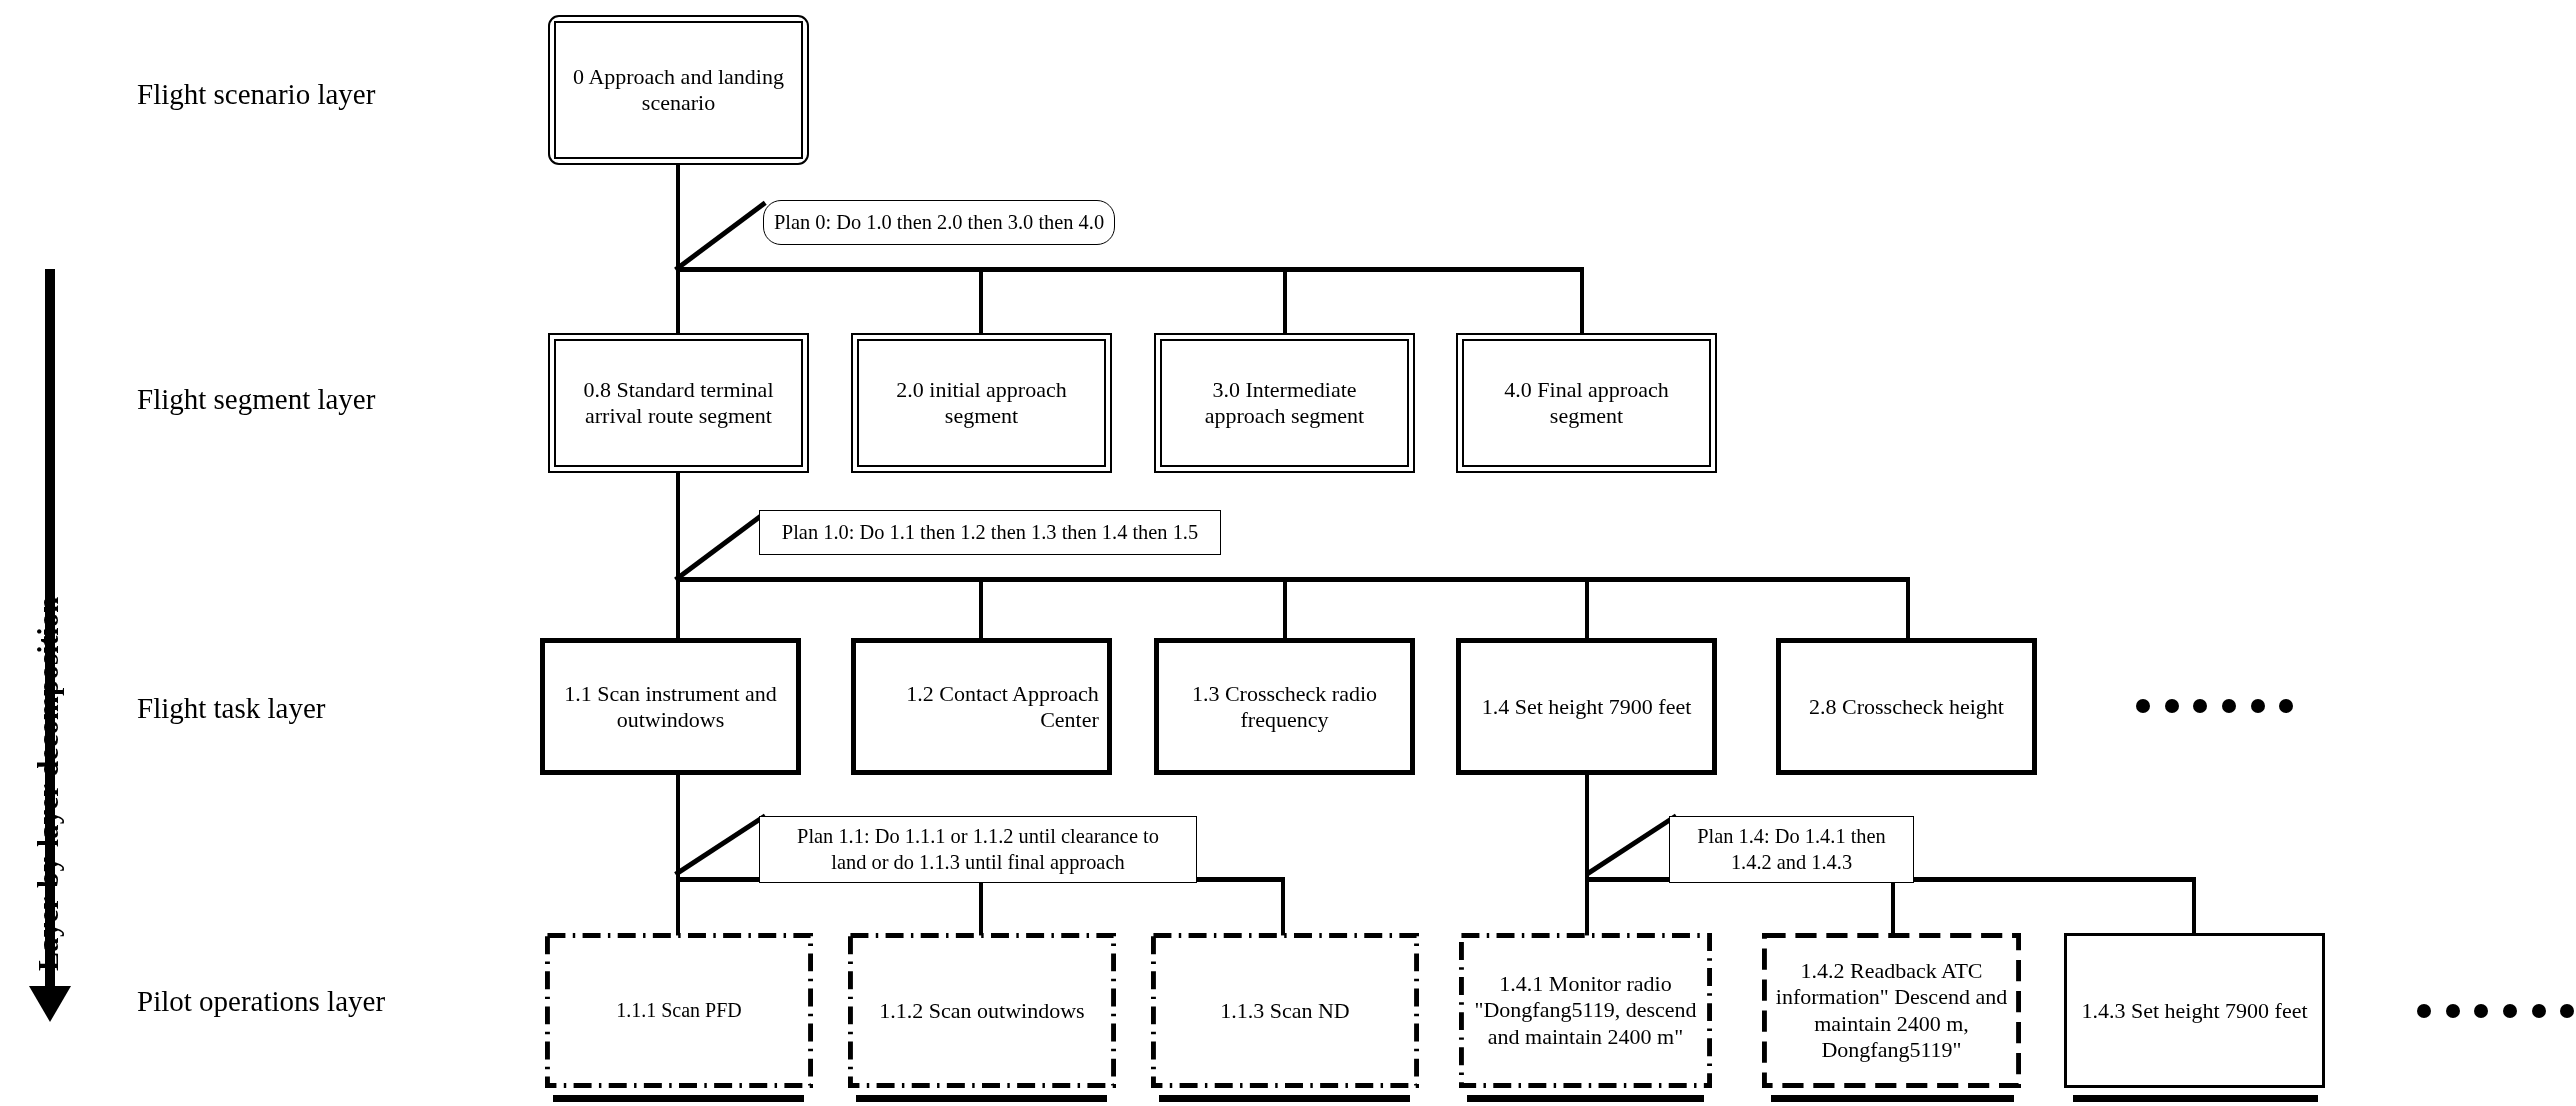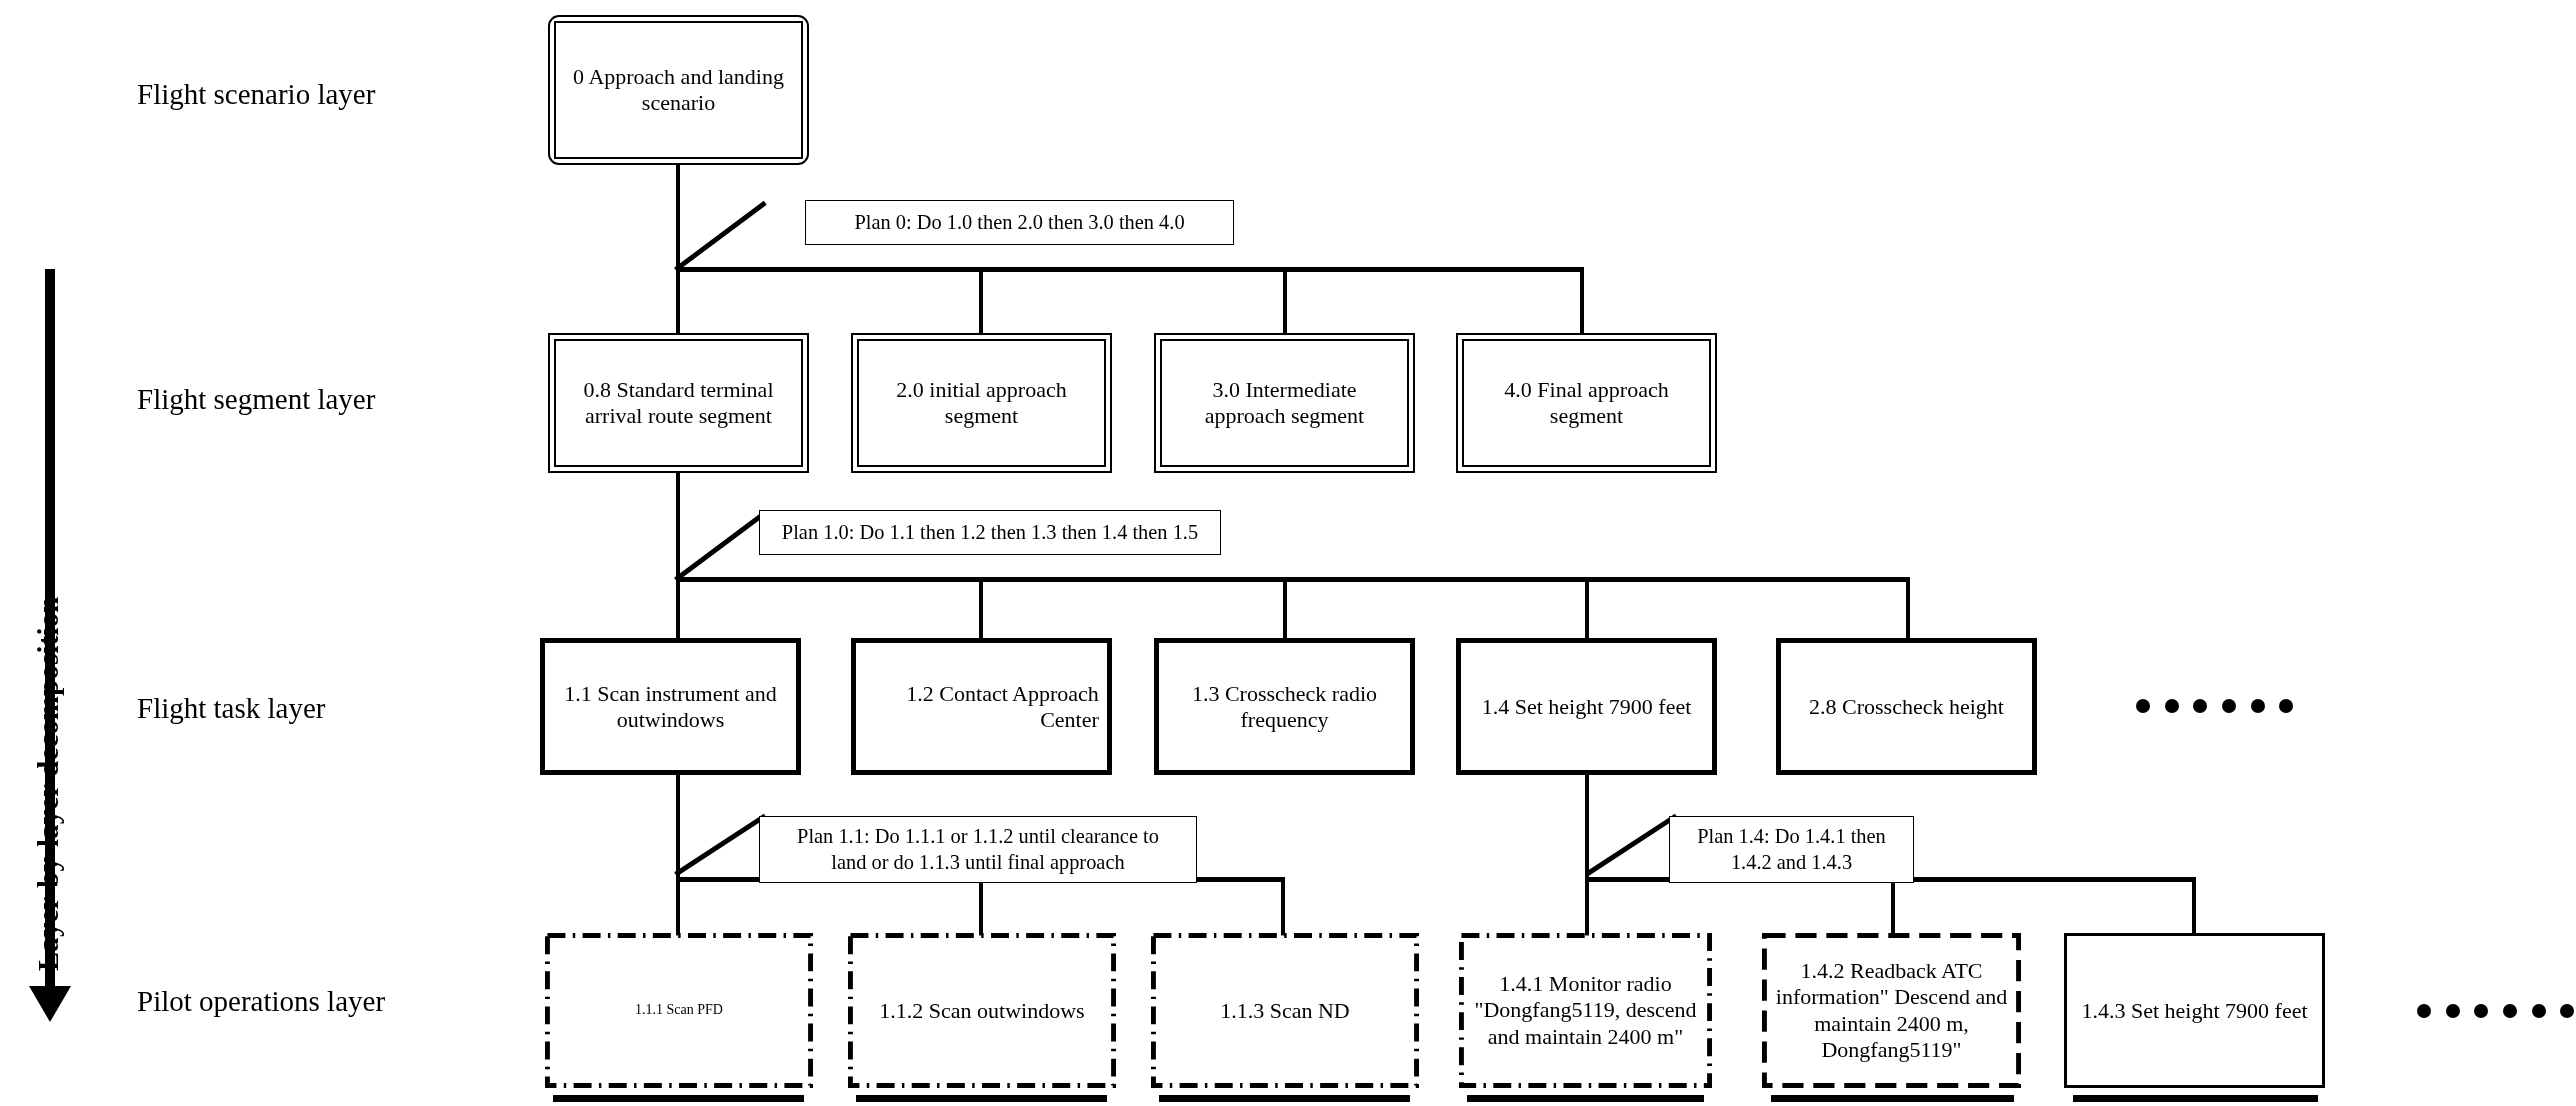--- a/index.html
+++ b/index.html
@@ -158,21 +158,21 @@
 
   <div class="vline" style="left:1585px;top:772px;height:108px;"></div>
   <div class="hbus" style="left:1585px;top:877px;width:610px;"></div>
   <div class="vline" style="left:1585px;top:877px;height:59px;"></div>
   <div class="vline" style="left:1891px;top:877px;height:59px;"></div>
   <div class="vline" style="left:2192px;top:877px;height:59px;"></div>
 
   <svg class="plan-leader" style="left:669px;top:188px;width:106px;height:90px;" viewBox="0 0 130 110">
     <line x1="8" y1="100" x2="118" y2="18" stroke="#000" stroke-width="6"></line>
   </svg>
-  <div class="plan" style="left:805px;top:200px;width:429px;height:45px;">Plan 0: Do 1.0 then 2.0 then 3.0 then 4.0</div>
+  <div class="plan" style="left:763px;top:200px;width:352px;height:45px;border-radius:18px;">Plan 0: Do 1.0 then 2.0 then 3.0 then 4.0</div>
 
   <svg class="plan-leader" style="left:669px;top:498px;width:106px;height:90px;" viewBox="0 0 130 110">
     <line x1="8" y1="100" x2="118" y2="18" stroke="#000" stroke-width="6"></line>
   </svg>
   <div class="plan" style="left:759px;top:510px;width:462px;height:45px;">Plan 1.0: Do 1.1 then 1.2 then 1.3 then 1.4 then 1.5</div>
 
   <svg class="plan-leader" style="left:669px;top:804px;width:106px;height:78px;" viewBox="0 0 130 95">
     <line x1="8" y1="86" x2="118" y2="14" stroke="#000" stroke-width="6"></line>
   </svg>
   <div class="plan" style="left:759px;top:816px;width:438px;height:67px;">Plan 1.1: Do 1.1.1 or 1.1.2 until clearance to
@@ -221,21 +221,21 @@
       <i></i>
       <i></i>
       <i></i>
   </div>
 
   <div style="position:absolute;left:545px;top:933px;width:268px;height:155px;">
     <svg viewBox="0 0 328 190" preserveAspectRatio="none" style="position:absolute;inset:0;width:100%;height:100%;">
       <rect x="3" y="3" width="322" height="184" fill="#fff" stroke="#000" stroke-width="6" stroke-dasharray="22 9 3 9"></rect>
     </svg>
     <div style="position:absolute;inset:0;display:flex;align-items:center;justify-content:center;
-                text-align:center;font-size:14px;line-height:1.18;padding:4.9px 11.4px;box-sizing:border-box;">1.1.1  Scan PFD</div>
+                text-align:center;font-size:20px;line-height:1.18;padding:4.9px 11.4px;box-sizing:border-box;">1.1.1  Scan PFD</div>
   </div>
   <div class="leaf-rule" style="left:553px;top:1095px;width:251px;"></div>
 
   <div style="position:absolute;left:848px;top:933px;width:268px;height:155px;">
     <svg viewBox="0 0 328 190" preserveAspectRatio="none" style="position:absolute;inset:0;width:100%;height:100%;">
       <rect x="3" y="3" width="322" height="184" fill="#fff" stroke="#000" stroke-width="6" stroke-dasharray="22 9 3 9"></rect>
     </svg>
     <div style="position:absolute;inset:0;display:flex;align-items:center;justify-content:center;
                 text-align:center;font-size:22px;line-height:1.18;padding:4.9px 11.4px;box-sizing:border-box;">1.1.2  Scan outwindows</div>
   </div>

